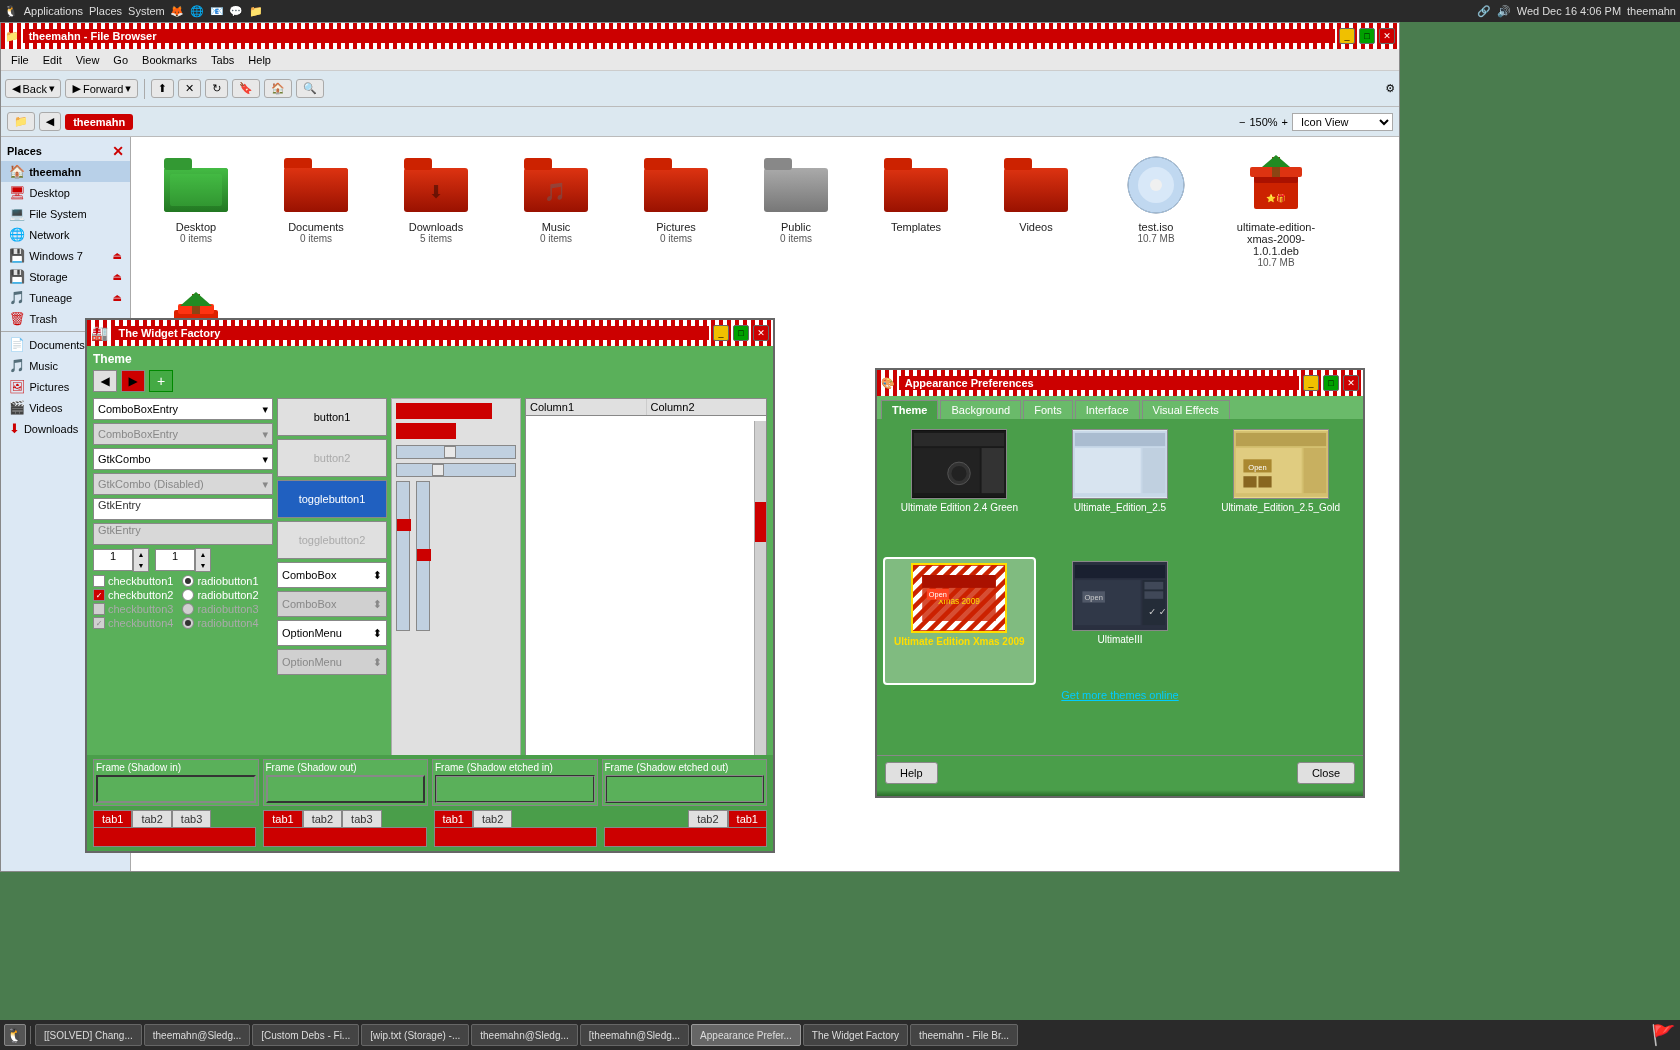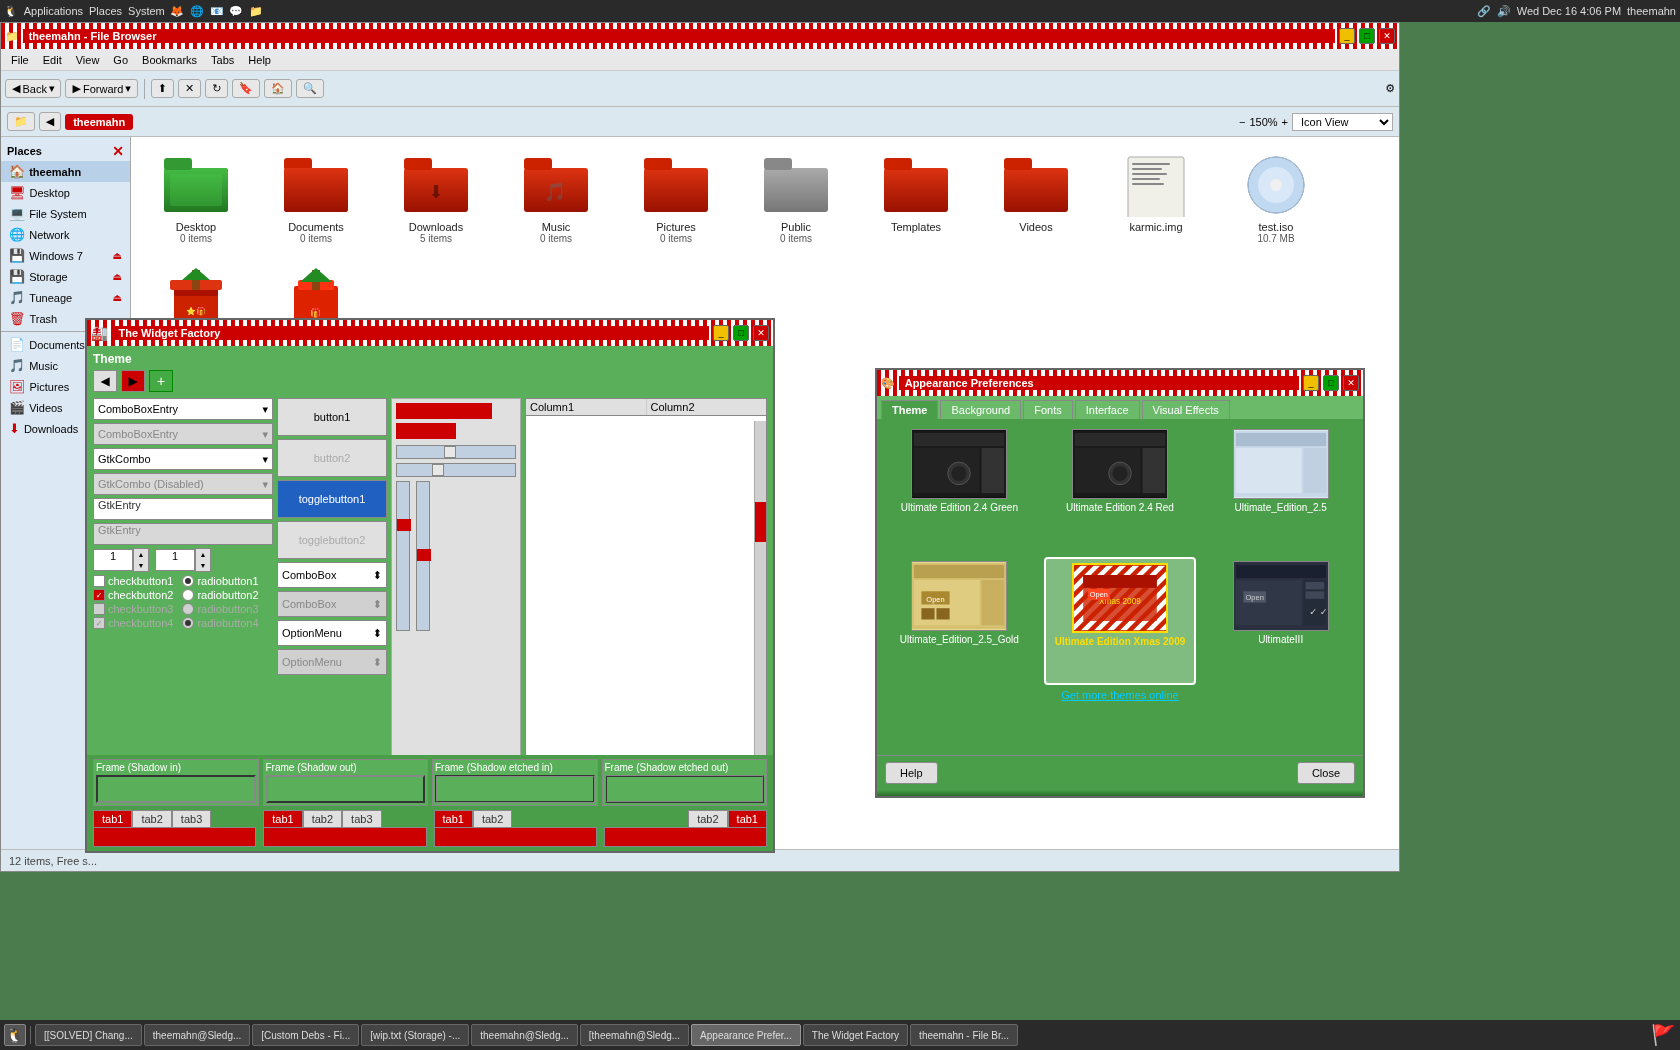--- a/index.html
+++ b/index.html
@@ -824,33 +824,20 @@
               <linearGradient id="rfolder7" x1="0" y1="0" x2="0" y2="1">
                 <stop offset="0%" stop-color="#dd3311"></stop>
                 <stop offset="100%" stop-color="#991100"></stop>
               </linearGradient>
             </defs>
           </svg>
         </div>
         <div class="file-icon-label">Videos</div>
       </div>
 
-      <div class="file-icon">
-        <div class="file-icon-img">
-          <svg width="64" height="64" viewBox="0 0 64 64">
-            <rect x="4" y="4" width="56" height="70" rx="2" fill="#f0f0e8" stroke="#aaa" stroke-width="1"></rect>
-            <rect x="8" y="10" width="38" height="2" rx="1" fill="#888"></rect>
-            <rect x="8" y="15" width="30" height="2" rx="1" fill="#888"></rect>
-            <rect x="8" y="20" width="35" height="2" rx="1" fill="#888"></rect>
-            <rect x="8" y="25" width="28" height="2" rx="1" fill="#888"></rect>
-            <rect x="8" y="30" width="32" height="2" rx="1" fill="#888"></rect>
-          </svg>
-        </div>
-        <div class="file-icon-label">karmic.img</div>
-      </div>
 
       <div class="file-icon">
         <div class="file-icon-img">
           <svg width="64" height="64" viewBox="0 0 64 64">
             <ellipse cx="32" cy="32" rx="28" ry="28" fill="#c0d8f0" stroke="#888" stroke-width="1"></ellipse>
             <ellipse cx="32" cy="32" rx="18" ry="18" fill="#d8e8f8"></ellipse>
             <ellipse cx="32" cy="32" rx="6" ry="6" fill="#f0f0f0"></ellipse>
             <ellipse cx="32" cy="32" rx="28" ry="28" fill="none" stroke="#a0c0e0" stroke-width="1"></ellipse>
           </svg>
         </div>
@@ -883,23 +870,20 @@
             <text x="32" y="50" text-anchor="middle" font-size="9" fill="#ffdd00">🎁</text>
           </svg>
         </div>
         <div class="file-icon-label">ultimate-edition-xmas-theme-1.0.3.deb</div>
         <div class="file-icon-count">131.6 MB</div>
       </div>
 
     </div>
   </div>
 
-  <div class="status-bar">
-    <span>12 items, Free s...</span>
-  </div>
 </div>
 
 <div class="widget-factory">
   <div class="wf-titlebar">
     <span style="font-size:14px;">🏭</span>
     <span class="title">The Widget Factory</span>
     <span class="win-btn minimize">_</span>
     <span class="win-btn maximize">□</span>
     <span class="win-btn close">✕</span>
   </div>
@@ -1112,33 +1096,20 @@
             <rect x="2" y="2" width="96" height="14" fill="#2a2a2a"></rect>
             <rect x="2" y="18" width="70" height="48" fill="#222"></rect>
             <rect x="74" y="18" width="24" height="48" fill="#333"></rect>
             <circle cx="50" cy="45" r="12" fill="#333" stroke="#555" stroke-width="1"></circle>
             <circle cx="50" cy="45" r="8" fill="#222"></circle>
           </svg>
         </div>
         <div class="ap-theme-label">Ultimate Edition 2.4 Green</div>
       </div>
 
-      <div class="ap-theme-item">
-        <div class="ap-theme-thumb" style="background:#111;">
-          <svg width="100" height="70" viewBox="0 0 100 70">
-            <rect width="100" height="70" fill="#1a1a1a"></rect>
-            <rect x="2" y="2" width="96" height="14" fill="#2a2a2a"></rect>
-            <rect x="2" y="18" width="70" height="48" fill="#222"></rect>
-            <rect x="74" y="18" width="24" height="48" fill="#333"></rect>
-            <circle cx="50" cy="45" r="12" fill="#333" stroke="#555" stroke-width="1"></circle>
-            <circle cx="50" cy="45" r="8" fill="#222"></circle>
-          </svg>
-        </div>
-        <div class="ap-theme-label">Ultimate Edition 2.4 Red</div>
-      </div>
 
       <div class="ap-theme-item">
         <div class="ap-theme-thumb" style="background:#dde8f0;">
           <svg width="100" height="70" viewBox="0 0 100 70">
             <rect width="100" height="70" fill="#c8d8e8"></rect>
             <rect x="2" y="2" width="96" height="14" fill="#aabcd0"></rect>
             <rect x="2" y="18" width="70" height="48" fill="#d8e4f0"></rect>
             <rect x="74" y="18" width="24" height="48" fill="#c0d0e0"></rect>
           </svg>
         </div>

